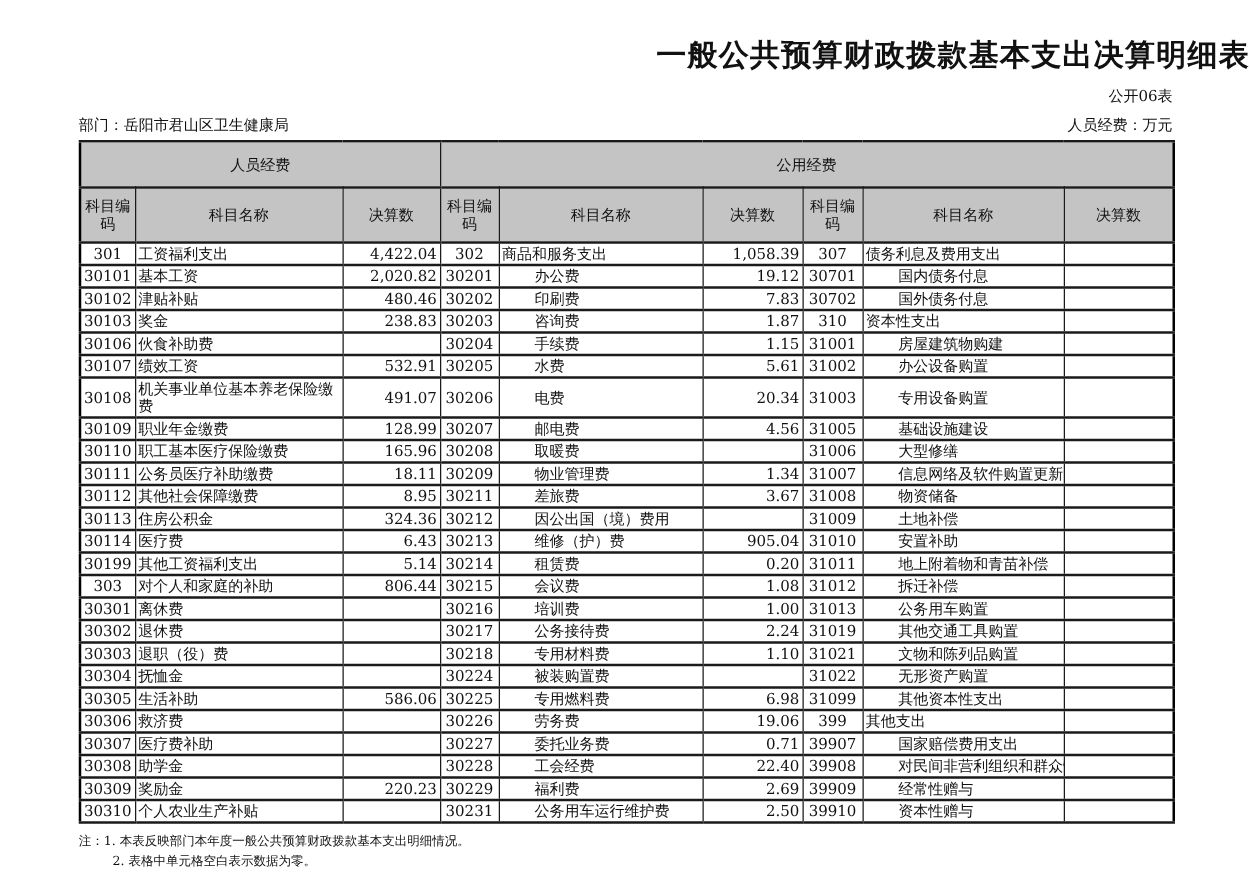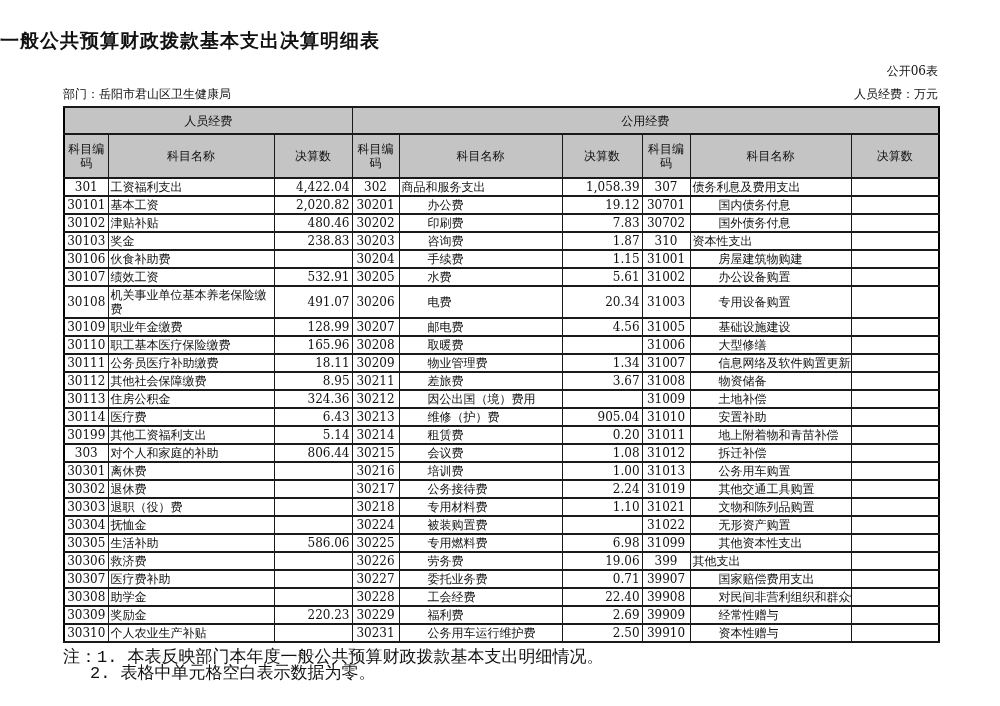--- a/index.html
+++ b/index.html
@@ -1,36 +1,36 @@
 <!DOCTYPE html>
 <html><head>
 <meta charset="utf-8">
 <style>
   html,body{margin:0;padding:0;width:1000px;height:706px;background:#ffffff;overflow:hidden;}
   body{font-family:"DejaVu Serif","Liberation Serif",serif;color:#111;}
   .page{position:relative;width:1000px;height:706px;}
-  .doc-title{margin:28px 0 0 0;text-align:left;font-size:19px;font-weight:bold;letter-spacing:1px;}
+  .doc-title{margin:28px 0 0 0;text-align:right;font-size:24px;font-weight:bold;letter-spacing:1px;}
   .band{width:875px;margin:0 auto 0 63px;font-size:12px;}
   .sheet-label{text-align:right;margin-top:9px;}
   .meta-row{display:flex;justify-content:space-between;margin-top:6px;margin-bottom:3px;}
   table.grid{border-collapse:collapse;table-layout:fixed;width:875px;margin-left:63px;border:2px solid #000;}
   table.grid th, table.grid td{
     border:1px solid #1a1a1a;border-top-width:2px;border-bottom-width:2px;
     font-size:12px;font-weight:normal;padding:1px 2px;line-height:14px;overflow:hidden;
   }
   thead th{background:#c4c4c4;text-align:center;}
-  tr.group-row{height:27px;}
+  tr.group-row{height:37px;}
   tr.colhead-row{height:44px;}
   tbody tr{height:17px;}
   td.code{text-align:center;}
   td.name{text-align:left;word-break:break-all;}
   td.name.clip{white-space:nowrap;}
   td.name.indent{padding-left:28px;}
   td.val{text-align:right;padding-right:3px;}
-  .notes{width:900px;margin:7px 0 0 63px;font-size:17px;line-height:16px;font-family:Liberation Mono, monospace;}
+  .notes{width:900px;margin:7px 0 0 63px;font-size:10px;line-height:16px;}
   .notes .note-line-2{padding-left:27px;}
 </style>
 </head>
 <body>
 
 <div class="page">
 
   <h1 class="doc-title">一般公共预算财政拨款基本支出决算明细表</h1>
 
   <div class="band sheet-label">公开06表</div>

